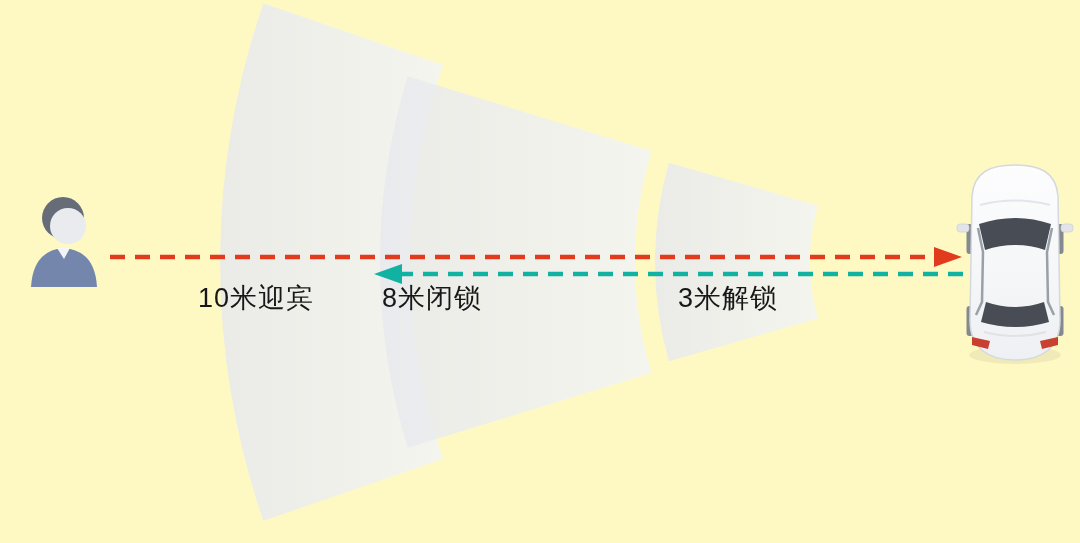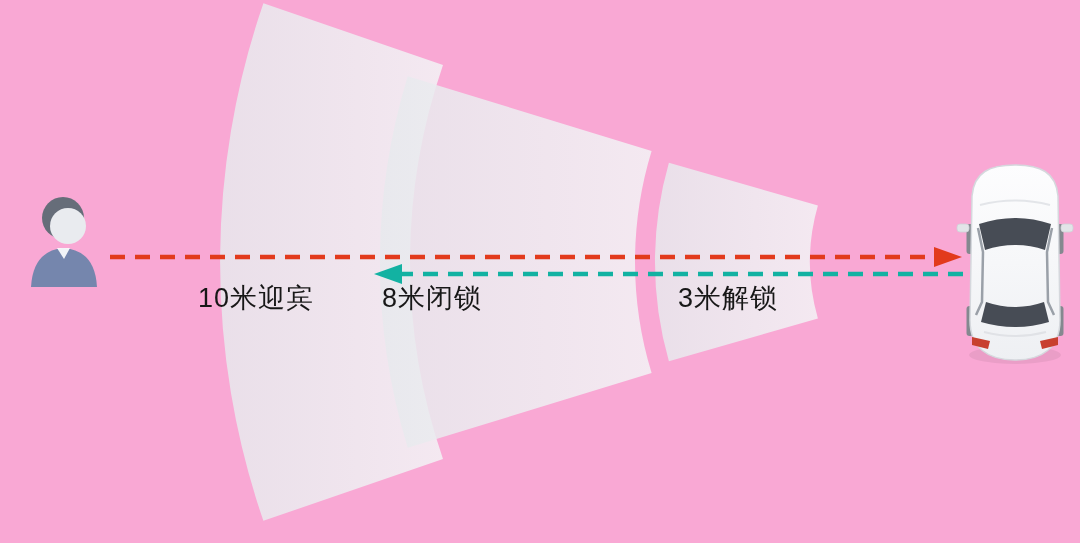--- a/index.html
+++ b/index.html
@@ -1,19 +1,19 @@
 <!DOCTYPE html>
 <html><head>
 <meta charset="utf-8">
 <style>
   html,body { margin:0; padding:0; background:#ffffff; }
   .stage {
     position:relative;
     width:1080px; height:543px;
-    background:#f9a8d4;
+    background:#fef9c3;
     overflow:hidden;
     font-family:"Liberation Sans", sans-serif;
   }
   .stage svg { position:absolute; left:0; top:0; display:block; }
   .zone-label {
     font-family:"Liberation Sans", sans-serif;
     font-size:27px;
     font-weight:500;
     letter-spacing:1px;
     fill:#171717;

